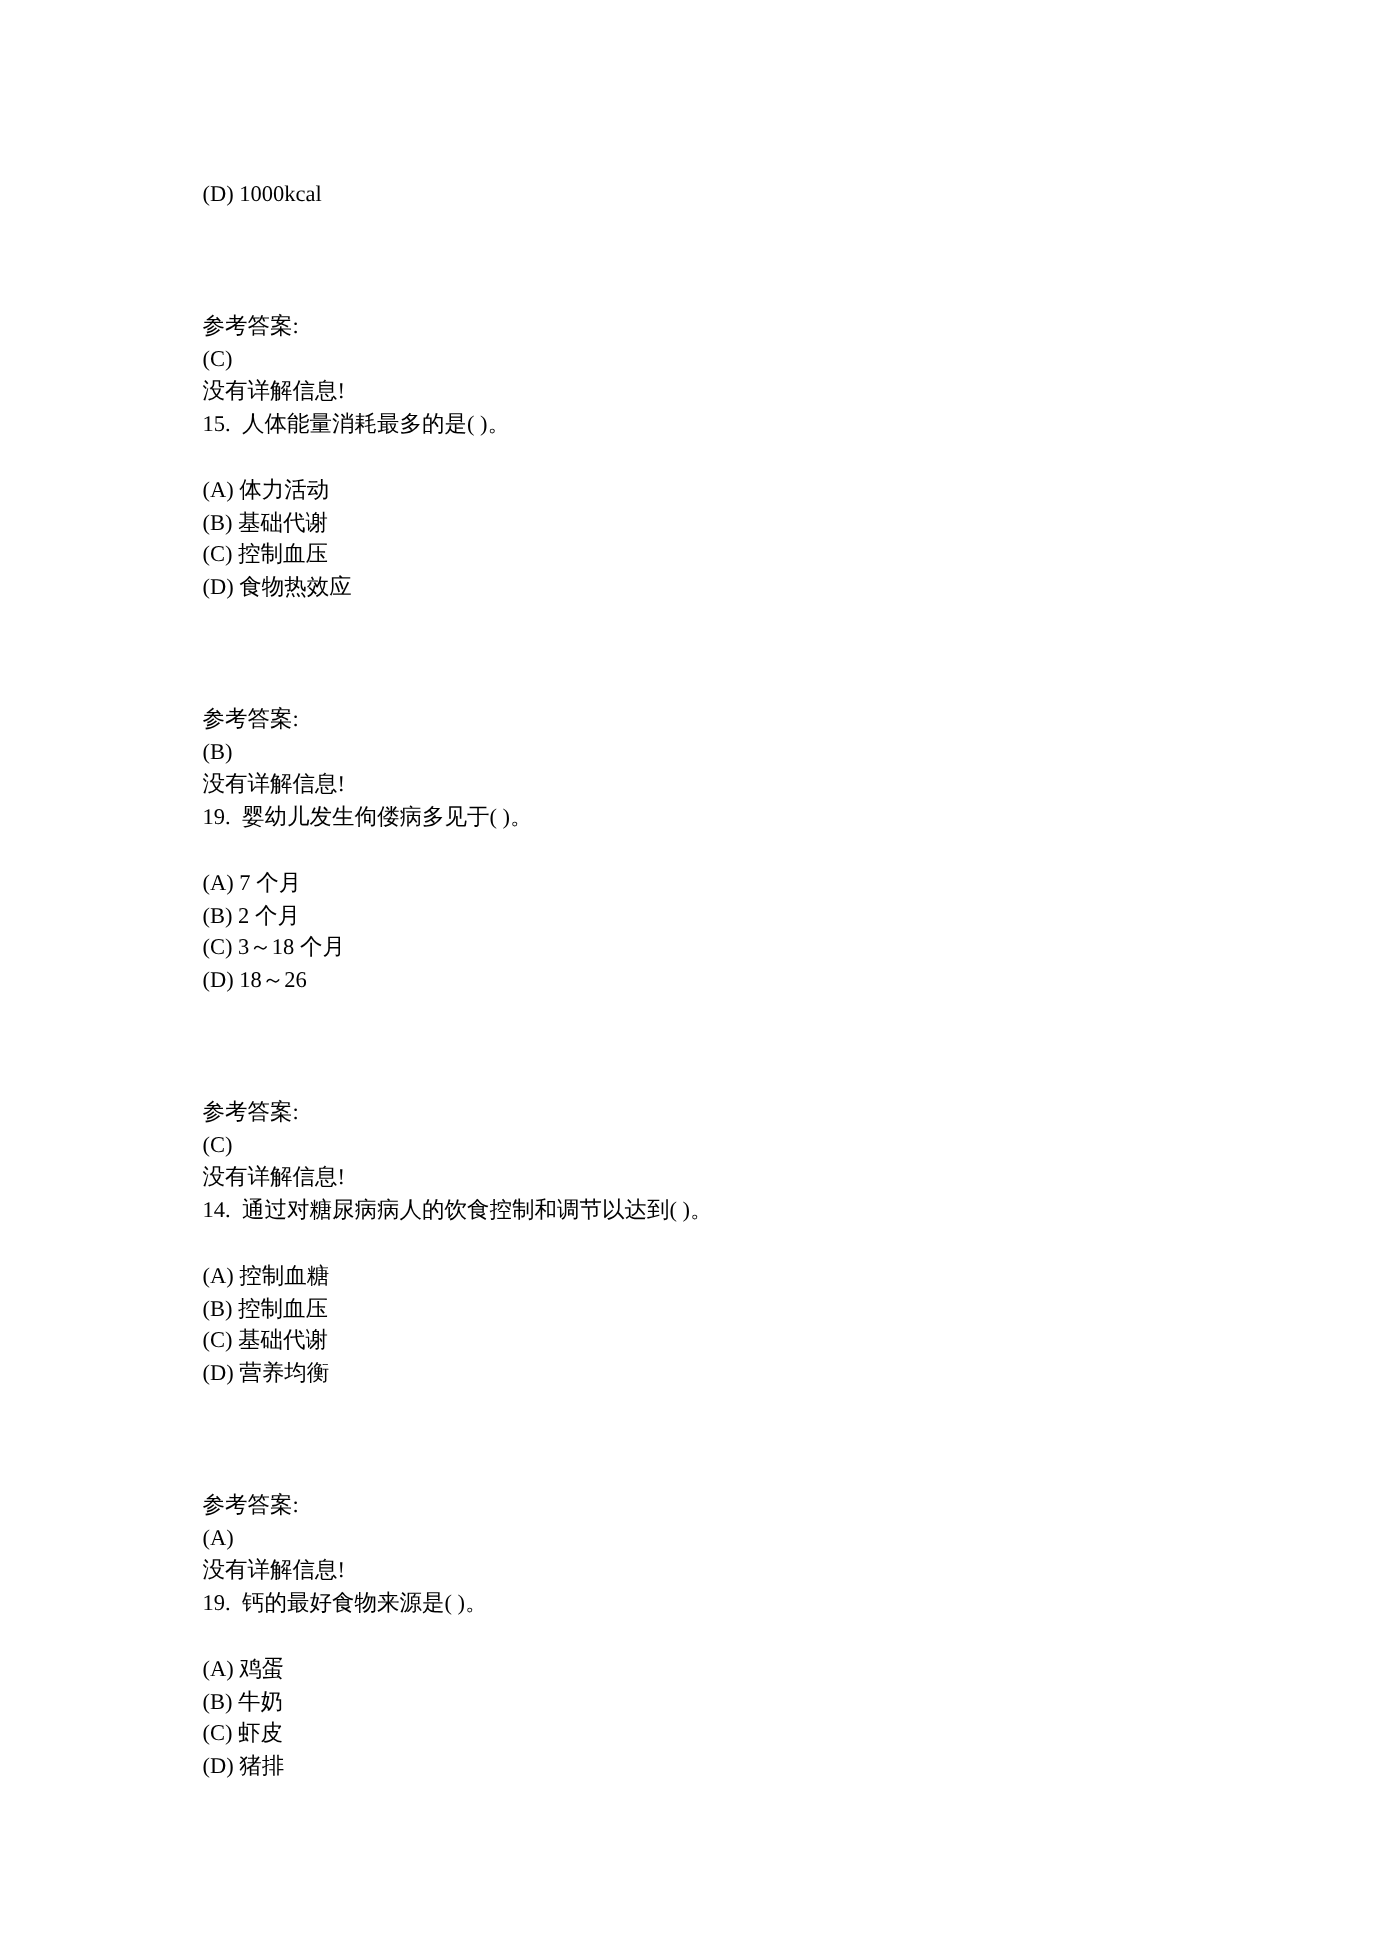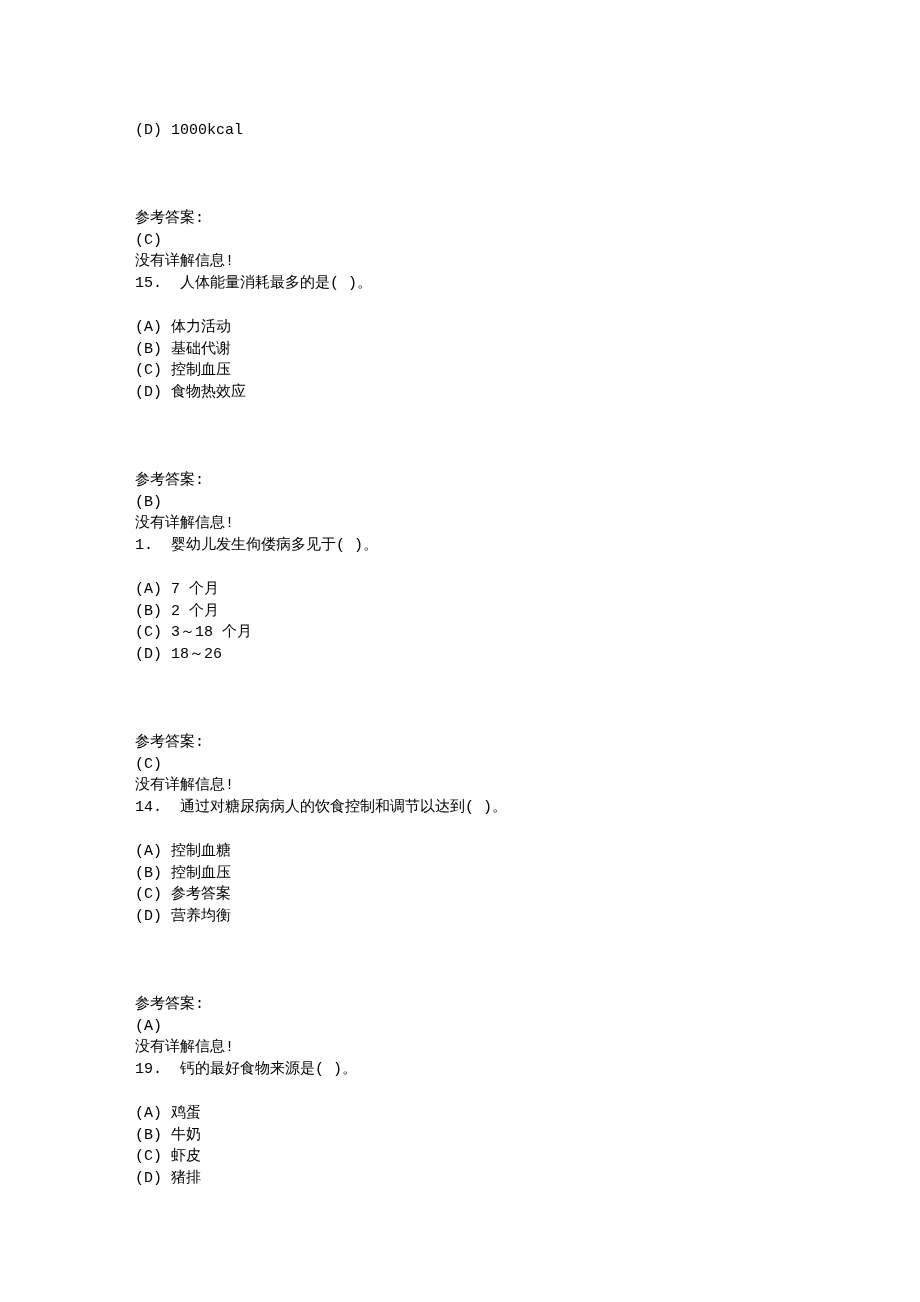--- a/index.html
+++ b/index.html
@@ -12,21 +12,20 @@
       width: 920px;
       height: 1302px;
       font-family: "SimSun", "宋体", serif;
       font-size: 15px;
       line-height: 1.45;
       color: #000000;
       padding: 120px 135px 0 135px;
     }
     .line {
       white-space: pre;
-      font-family: Liberation Mono, monospace;
     }
     .spacer {
       height: 22px;
     }
     .spacer-triple {
       height: 66px;
     }
   </style>
 </head>
 <body>
@@ -45,41 +44,41 @@
 <div class="line">(A) 体力活动</div>
 <div class="line">(B) 基础代谢</div>
 <div class="line">(C) 控制血压</div>
 <div class="line">(D) 食物热效应</div>
 
 <div class="spacer-triple"></div>
 
 <div class="line">参考答案:</div>
 <div class="line">(B)</div>
 <div class="line">没有详解信息!</div>
-<div class="line">1.  婴幼儿发生佝偻病多见于( )。</div>
+<div class="line">19.  婴幼儿发生佝偻病多见于( )。</div>
 
 <div class="spacer"></div>
 
 <div class="line">(A) 7 个月</div>
 <div class="line">(B) 2 个月</div>
 <div class="line">(C) 3～18 个月</div>
 <div class="line">(D) 18～26</div>
 
 <div class="spacer-triple"></div>
 
 <div class="line">参考答案:</div>
 <div class="line">(C)</div>
 <div class="line">没有详解信息!</div>
 <div class="line">14.  通过对糖尿病病人的饮食控制和调节以达到( )。</div>
 
 <div class="spacer"></div>
 
 <div class="line">(A) 控制血糖</div>
 <div class="line">(B) 控制血压</div>
-<div class="line">(C) 参考答案</div>
+<div class="line">(C) 基础代谢</div>
 <div class="line">(D) 营养均衡</div>
 
 <div class="spacer-triple"></div>
 
 <div class="line">参考答案:</div>
 <div class="line">(A)</div>
 <div class="line">没有详解信息!</div>
 <div class="line">19.  钙的最好食物来源是( )。</div>
 
 <div class="spacer"></div>

